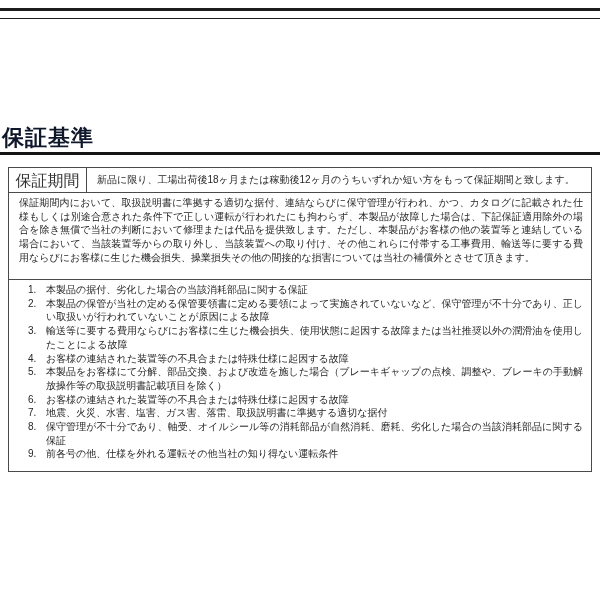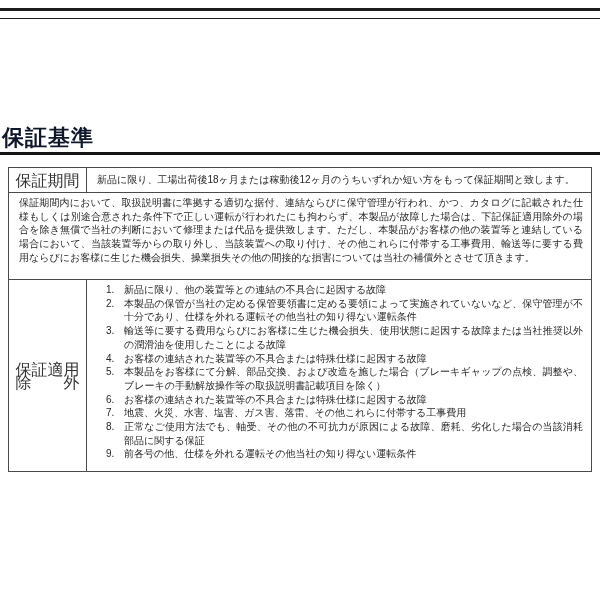--- a/index.html
+++ b/index.html
@@ -85,57 +85,53 @@
   <div class="t-row row-period">
     <div class="label-cell">保証期間</div>
     <div class="content-cell">新品に限り、工場出荷後18ヶ月または稼動後12ヶ月のうちいずれか短い方をもって保証期間と致します。</div>
   </div>
 
   <div class="t-row row-content">
     <div class="content-cell">保証期間内において、取扱説明書に準拠する適切な据付、連結ならびに保守管理が行われ、かつ、カタログに記載された仕様もしくは別途合意された条件下で正しい運転が行われたにも拘わらず、本製品が故障した場合は、下記保証適用除外の場合を除き無償で当社の判断において修理または代品を提供致します。ただし、本製品がお客様の他の装置等と連結している場合において、当該装置等からの取り外し、当該装置への取り付け、その他これらに付帯する工事費用、輸送等に要する費用ならびにお客様に生じた機会損失、操業損失その他の間接的な損害については当社の補償外とさせて頂きます。</div>
   </div>
 
   <div class="t-row row-excl">
-    <div class="label-cell">
-      <span>保証適用</span>
-      <span>除　　外</span>
-    </div>
     <div class="content-cell">
 
       <div class="excl-item">
         <span class="num">1.</span>
-        <span class="txt">新品に限り、他の装置等との連結の不具合に起因する故障</span>
+        <span class="txt">本製品の据付、劣化した場合の当該消耗部品に関する保証</span>
       </div>
       <div class="excl-item">
         <span class="num">2.</span>
-        <span class="txt">本製品の保管が当社の定める保管要領書に定める要領によって実施されていないなど、保守管理が不十分であり、仕様を外れる運転その他当社の知り得ない運転条件</span>
+        <span class="txt">本製品の保管が当社の定める保管要領書に定める要領によって実施されていないなど、保守管理が不十分であり、正しい取扱いが行われていないことが原因による故障</span>
       </div>
       <div class="excl-item">
         <span class="num">3.</span>
         <span class="txt">輸送等に要する費用ならびにお客様に生じた機会損失、使用状態に起因する故障または当社推奨以外の潤滑油を使用したことによる故障</span>
       </div>
       <div class="excl-item">
         <span class="num">4.</span>
         <span class="txt">お客様の連結された装置等の不具合または特殊仕様に起因する故障</span>
       </div>
       <div class="excl-item">
         <span class="num">5.</span>
         <span class="txt">本製品をお客様にて分解、部品交換、および改造を施した場合（ブレーキギャップの点検、調整や、ブレーキの手動解放操作等の取扱説明書記載項目を除く）</span>
       </div>
       <div class="excl-item">
         <span class="num">6.</span>
         <span class="txt">お客様の連結された装置等の不具合または特殊仕様に起因する故障</span>
       </div>
       <div class="excl-item">
         <span class="num">7.</span>
-        <span class="txt">地震、火災、水害、塩害、ガス害、落雷、その他これらに付帯する工事費用</span>
+        <span class="txt">地震、火災、水害、塩害、ガス害、落雷、取扱説明書に準拠する適切な据付</span>
       </div>
       <div class="excl-item">
         <span class="num">8.</span>
-        <span class="txt">正常なご使用方法でも、軸受、その他の不可抗力が原因による故障、磨耗、劣化した場合の当該消耗部品に関する保証</span>
+        <span class="txt">保守管理が不十分であり、軸受、オイルシール等の消耗部品が自然消耗、磨耗、劣化した場合の当該消耗部品に関する保証</span>
       </div>
       <div class="excl-item">
         <span class="num">9.</span>
         <span class="txt">前各号の他、仕様を外れる運転その他当社の知り得ない運転条件</span>
       </div>
     </div>
   </div>
 
 </div>
 

